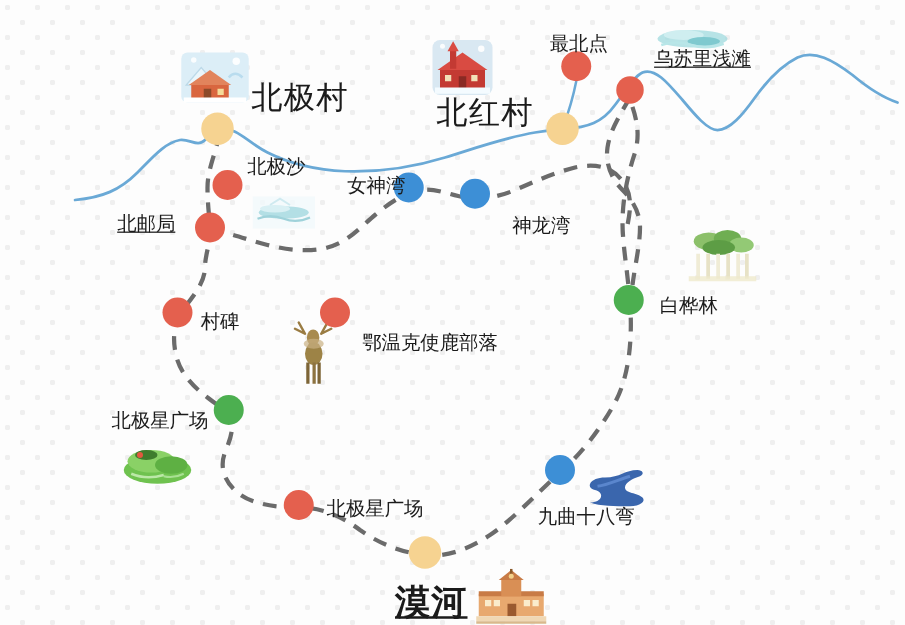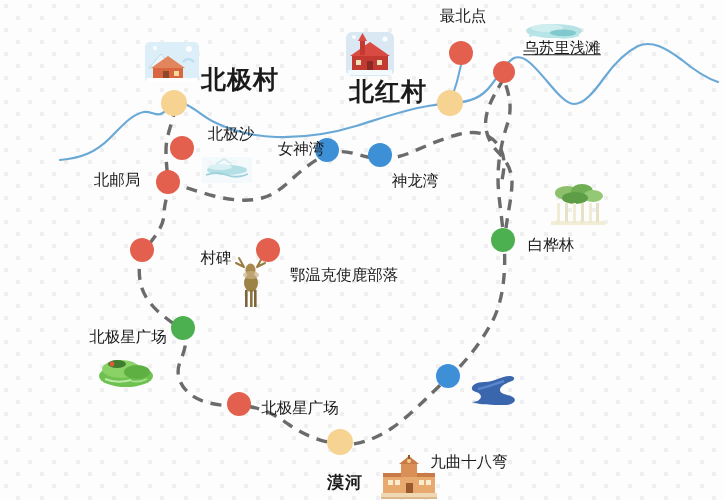--- a/index.html
+++ b/index.html
@@ -29,22 +29,22 @@
 
   .label{
     position:absolute;
     white-space:nowrap;
     color:#1b1b1b;
     font-family:"Liberation Sans","DejaVu Sans",sans-serif;
     line-height:1;
     transform:translate(-50%,-50%);
   }
   .label.lbl-small{font-size:15.5px;font-weight:500;}
-  .label.lbl-big{font-size:25px;font-weight:bold;letter-spacing:1px;}
-  .label.lbl-city{font-size:17px;font-weight:bold;letter-spacing:1px;}
+  .label.lbl-big{font-size:25px;font-weight:normal;letter-spacing:1px;}
+  .label.lbl-city{font-size:28px;font-weight:bold;letter-spacing:1px;text-decoration:underline;}
 
   .deco{
     position:absolute;
     transform:translate(-50%,-50%);
   }
   .deco svg{display:block;}
 </style>
 </head>
 <body>
 
@@ -178,40 +178,40 @@
       <rect x="2" y="42" width="56" height="2" fill="#d9b98c"></rect>
     </svg>
   </div>
 
   <div id="markers-layer">
       <div class="marker" style="left: 174px; top: 103px; width: 26px; height: 26px; background: rgb(246, 211, 145);"></div>
       <div class="label lbl-big" style="left: 240px; top: 79px;">北极村</div>
       <div class="marker" style="left: 450px; top: 103px; width: 26px; height: 26px; background: rgb(246, 211, 145);"></div>
       <div class="label lbl-big" style="left: 388px; top: 91px; text-align: right;">北红村</div>
       <div class="marker" style="left: 461px; top: 53px; width: 24px; height: 24px; background: rgb(228, 96, 78);"></div>
-      <div class="label lbl-small" style="left: 463px; top: 16px;">最北点</div>
+      <div class="label lbl-small" style="left: 463px; top: 36px;">最北点</div>
       <div class="marker" style="left: 504px; top: 72px; width: 22px; height: 22px; background: rgb(228, 96, 78);"></div>
       <div class="label lbl-small" style="left: 562px; top: 48px; text-decoration: underline;">乌苏里浅滩</div>
       <div class="marker" style="left: 182px; top: 148px; width: 24px; height: 24px; background: rgb(228, 96, 78);"></div>
-      <div class="label lbl-small" style="left: 231px; top: 134px; text-align: center;">北极沙</div>
+      <div class="label lbl-small" style="left: 221px; top: 134px; text-align: center;">北极沙</div>
       <div class="marker" style="left: 168px; top: 182px; width: 24px; height: 24px; background: rgb(228, 96, 78);"></div>
-      <div class="label lbl-small" style="left: 117px; top: 180px;">北邮局</div>
+      <div class="label lbl-small" style="left: 117px; top: 180px; text-decoration: underline;">北邮局</div>
       <div class="marker" style="left: 327px; top: 150px; width: 24px; height: 24px; background: rgb(61, 143, 214);"></div>
       <div class="label lbl-small" style="left: 285px; top: 149px; margin-left: 16px;">女神湾</div>
       <div class="marker" style="left: 380px; top: 155px; width: 24px; height: 24px; background: rgb(61, 143, 214);"></div>
-      <div class="label lbl-small" style="left: 415px; top: 181px; text-align: right;">神龙湾</div>
+      <div class="label lbl-small" style="left: 433px; top: 181px; text-align: right;">神龙湾</div>
       <div class="marker" style="left: 142px; top: 250px; width: 24px; height: 24px; background: rgb(228, 96, 78);"></div>
-      <div class="label lbl-small" style="left: 176px; top: 258px; margin-left: 40px;">村碑</div>
+      <div class="label lbl-small" style="left: 176px; top: 258px;">村碑</div>
       <div class="marker" style="left: 268px; top: 250px; width: 24px; height: 24px; background: rgb(228, 96, 78);"></div>
       <div class="label lbl-small" style="left: 344px; top: 275px;">鄂温克使鹿部落</div>
       <div class="marker" style="left: 503px; top: 240px; width: 24px; height: 24px; background: rgb(76, 175, 80);"></div>
       <div class="label lbl-small" style="left: 551px; top: 245px;">白桦林</div>
       <div class="marker" style="left: 183px; top: 328px; width: 24px; height: 24px; background: rgb(76, 175, 80);"></div>
       <div class="label lbl-small" style="left: 128px; top: 337px;">北极星广场</div>
       <div class="marker" style="left: 239px; top: 404px; width: 24px; height: 24px; background: rgb(228, 96, 78);"></div>
       <div class="label lbl-small" style="left: 300px; top: 408px;">北极星广场</div>
       <div class="marker" style="left: 448px; top: 376px; width: 24px; height: 24px; background: rgb(61, 143, 214);"></div>
-      <div class="label lbl-small" style="left: 469px; top: 414px; margin-top: 48px;">九曲十八弯</div>
+      <div class="label lbl-small" style="left: 469px; top: 414px;">九曲十八弯</div>
       <div class="marker" style="left: 340px; top: 442px; width: 26px; height: 26px; background: rgb(246, 211, 145);"></div>
       <div class="label lbl-city" style="left: 345px; top: 482px;">漠河</div>
     </div>
 
 </div>
 
 </body></html>

